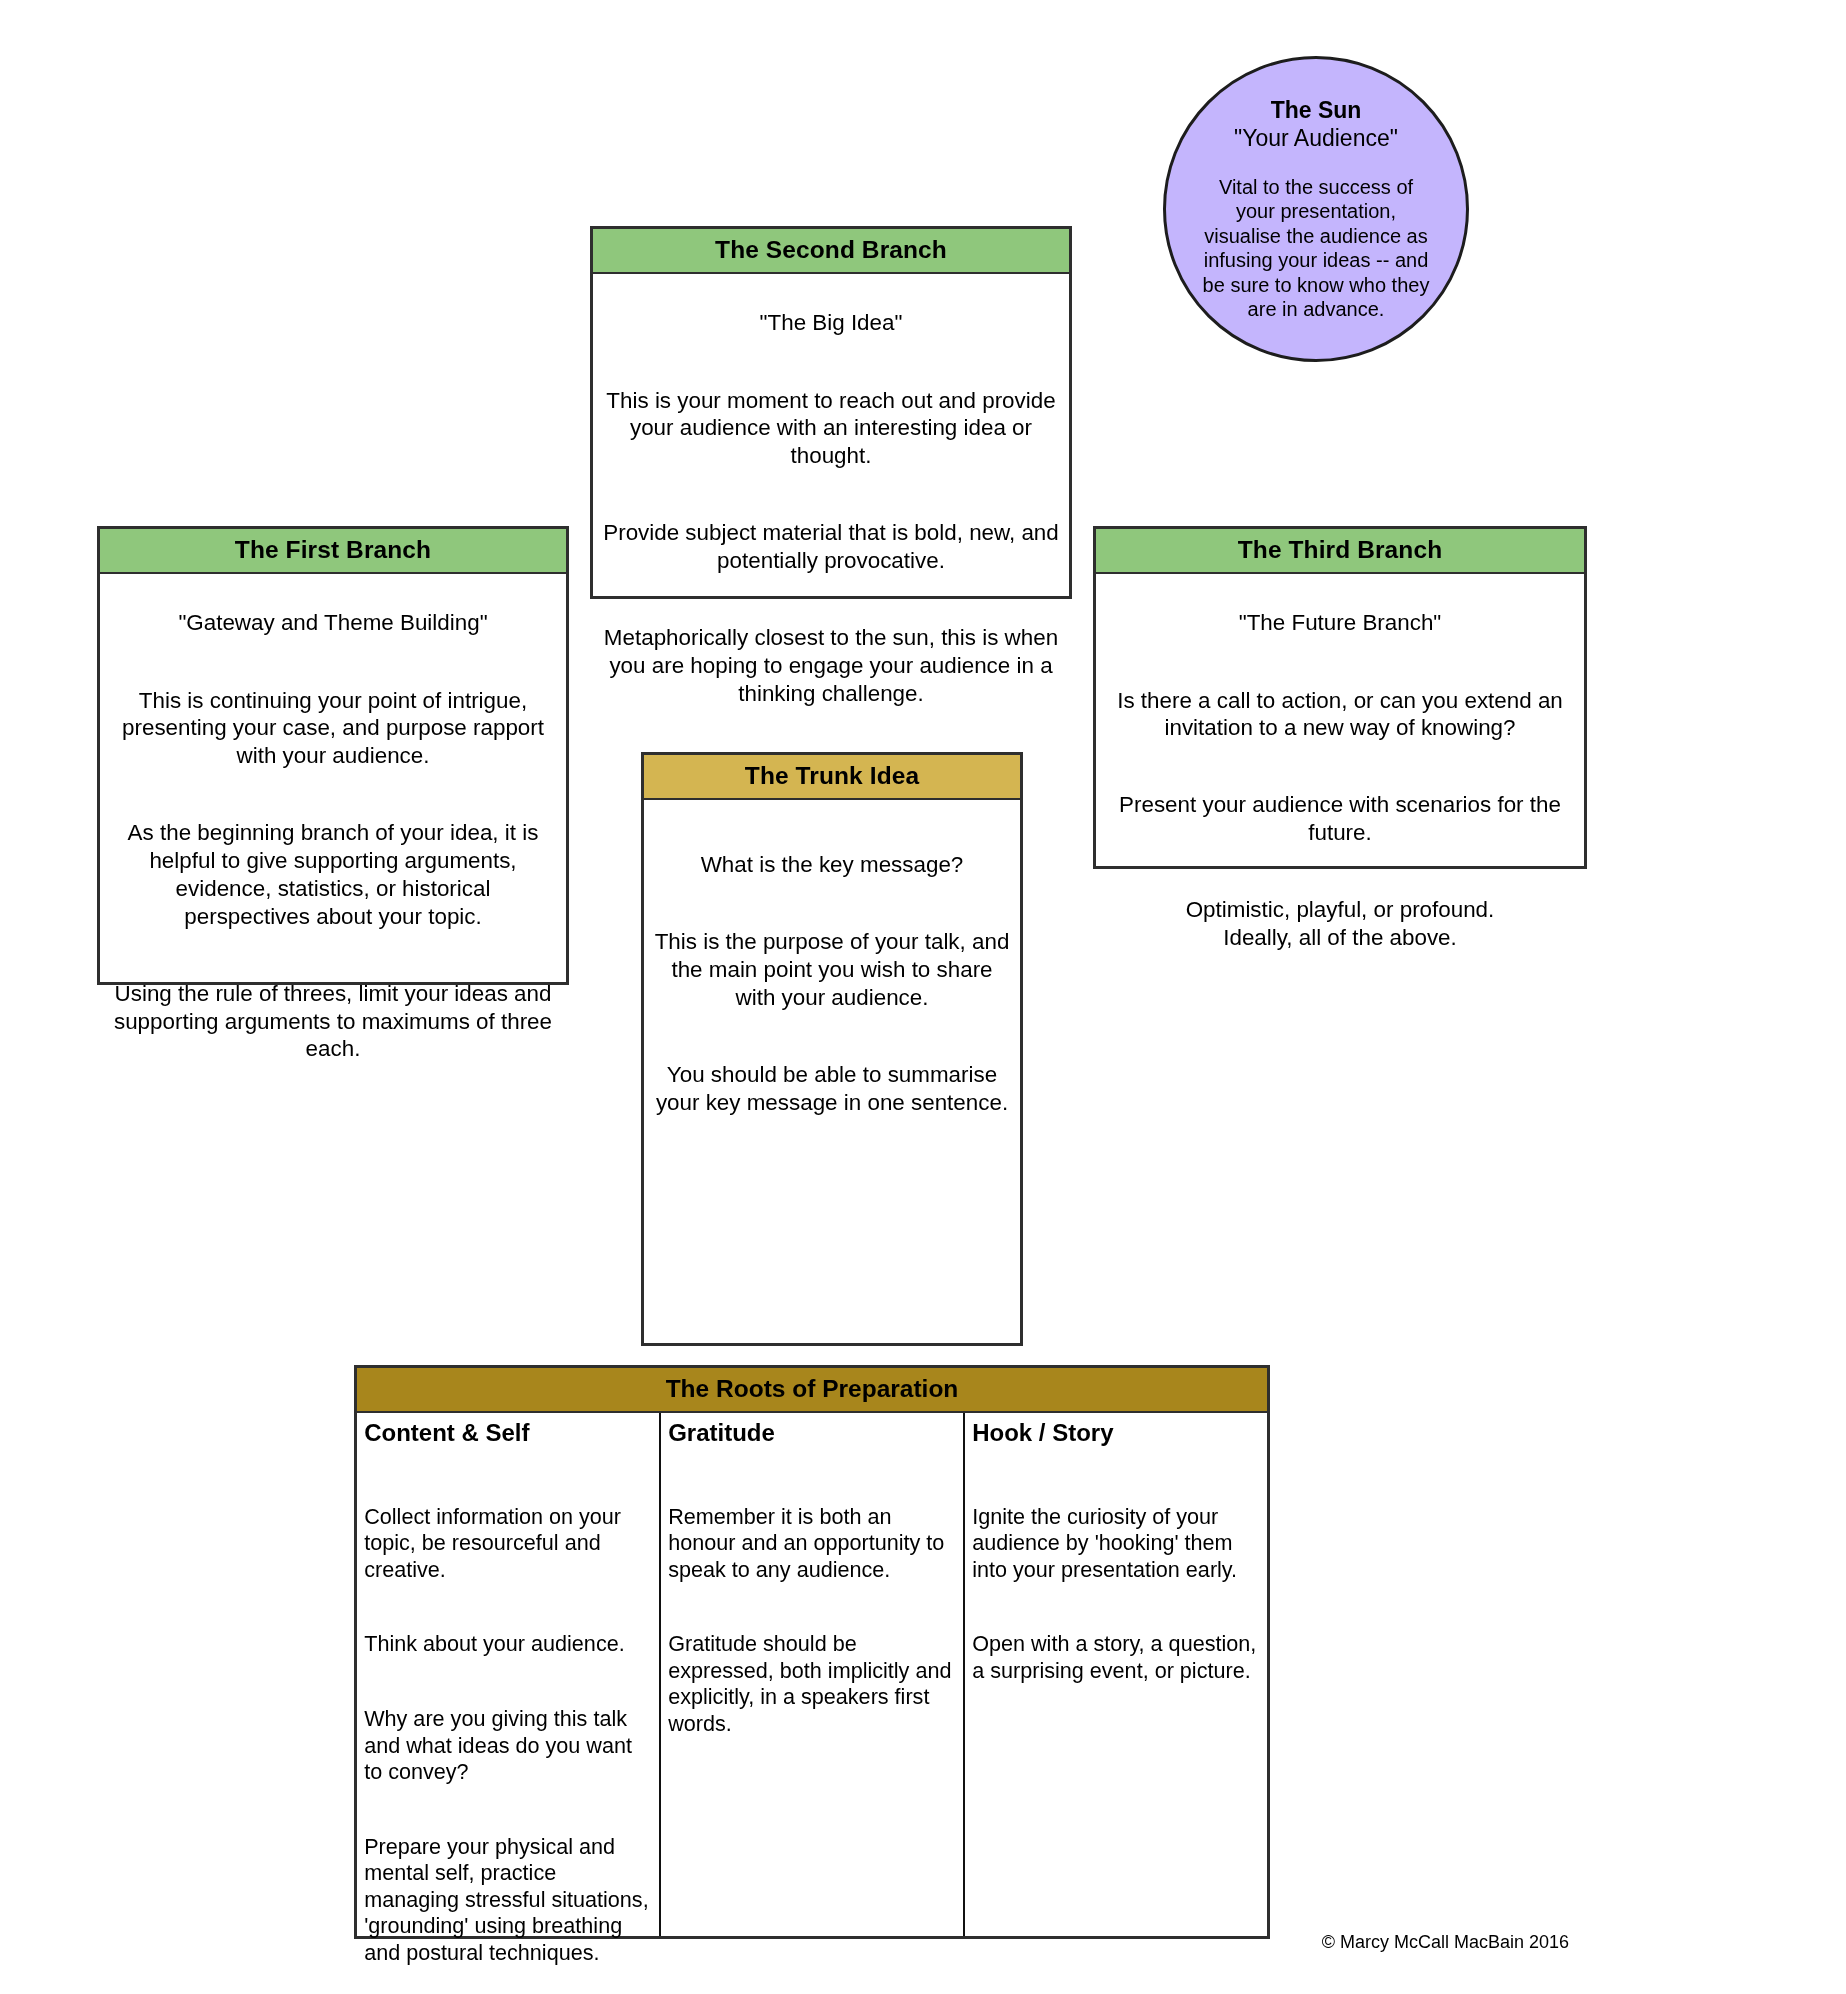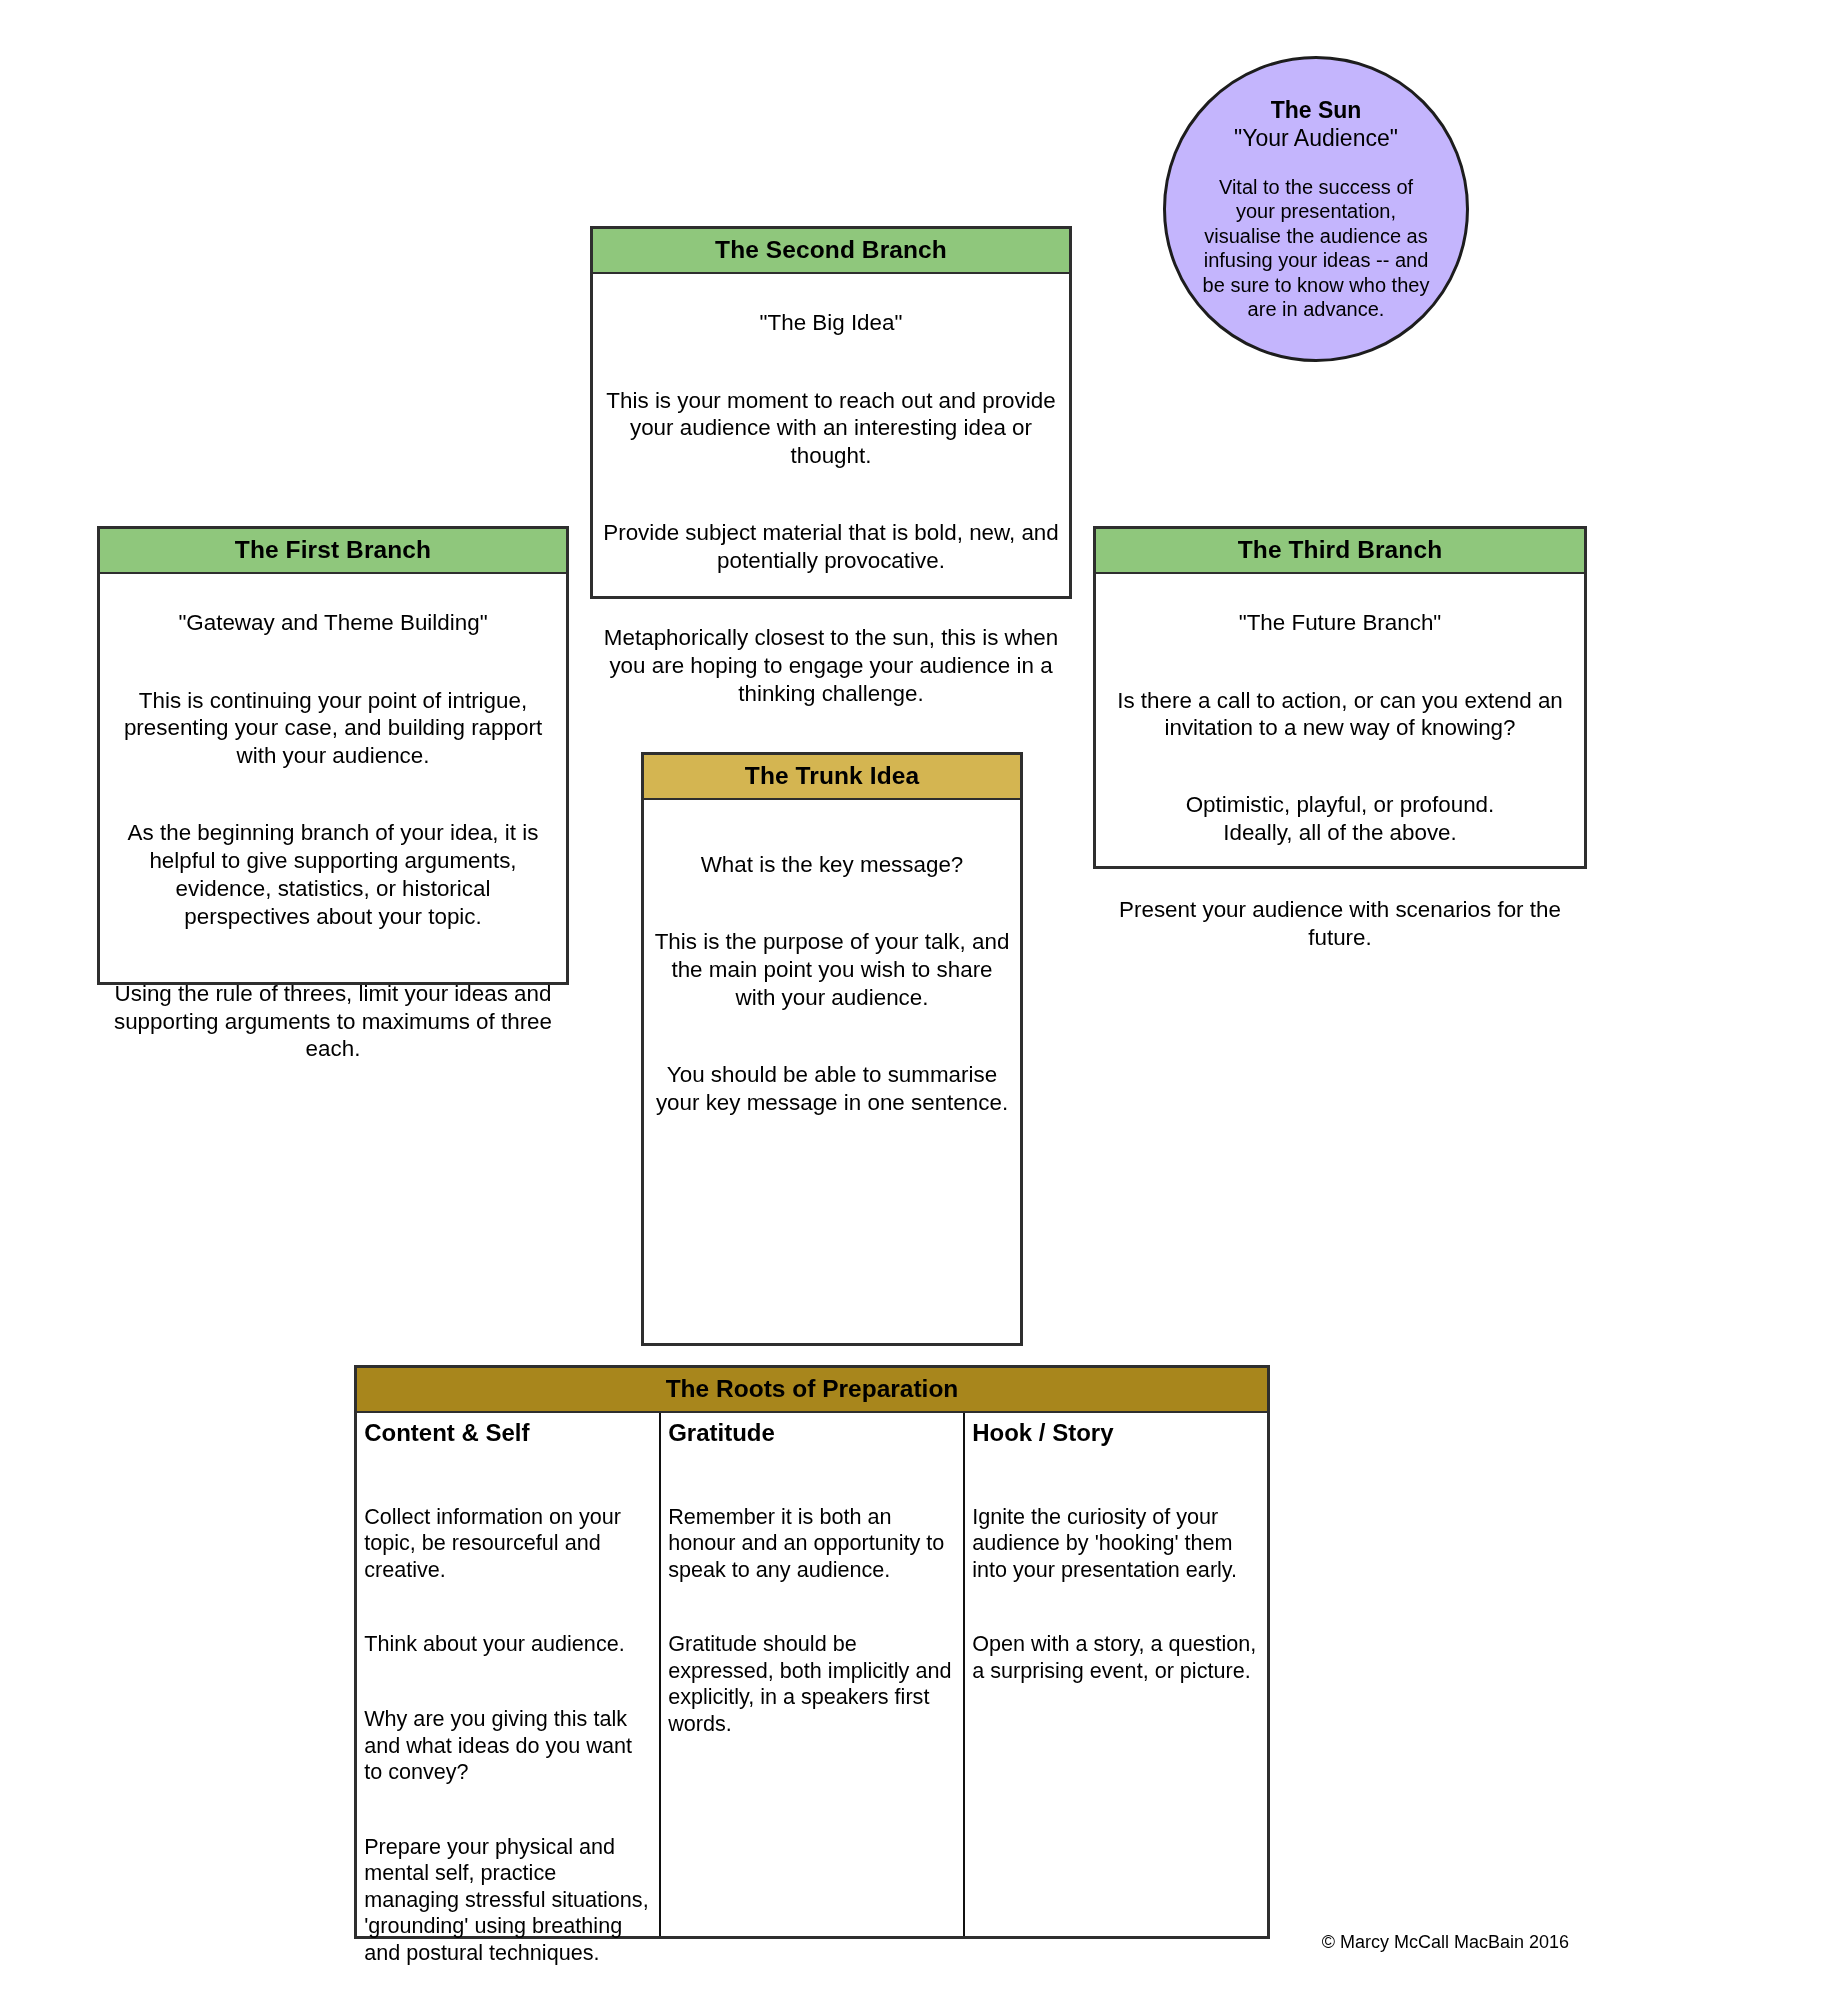--- a/index.html
+++ b/index.html
@@ -158,34 +158,34 @@
       <div class="para">Metaphorically closest to the sun, this is when you are hoping to engage your audience in a thinking challenge.</div>
       <div class="para">Inspire, teach, or share.
 Ideally all of the above.</div>
     </div>
   </div>
 
   <div class="node" style="left:97px; top:526px; width:472px; height:459px;">
     <div class="node-header hdr-green">The First Branch</div>
     <div class="node-body">
       <div class="para">"Gateway and Theme Building"</div>
-      <div class="para">This is continuing your point of intrigue, presenting your case, and building rapport with your audience.</div>
+      <div class="para">This is continuing your point of intrigue, presenting your case, and purpose rapport with your audience.</div>
       <div class="para">As the beginning branch of your idea, it is helpful to give supporting arguments, evidence, statistics, or historical perspectives about your topic.</div>
       <div class="para">Using the rule of threes, limit your ideas and supporting arguments to maximums of three each.</div>
     </div>
   </div>
 
   <div class="node" style="left:1093px; top:526px; width:494px; height:343px;">
     <div class="node-header hdr-green">The Third Branch</div>
     <div class="node-body">
       <div class="para">"The Future Branch"</div>
       <div class="para">Is there a call to action, or can you extend an invitation to a new way of knowing?</div>
+      <div class="para">Present your audience with scenarios for the future.</div>
       <div class="para">Optimistic, playful, or profound.
 Ideally, all of the above.</div>
-      <div class="para">Present your audience with scenarios for the future.</div>
     </div>
   </div>
 
   <div class="node" style="left:641px; top:752px; width:382px; height:594px;">
     <div class="node-header hdr-gold">The Trunk Idea</div>
     <div class="node-body" style="padding-top:23px;">
       <div class="para">What is the key message?</div>
       <div class="para">This is the purpose of your talk, and the main point you wish to share with your audience.</div>
       <div class="para">You should be able to summarise your key message in one sentence.</div>
     </div>

